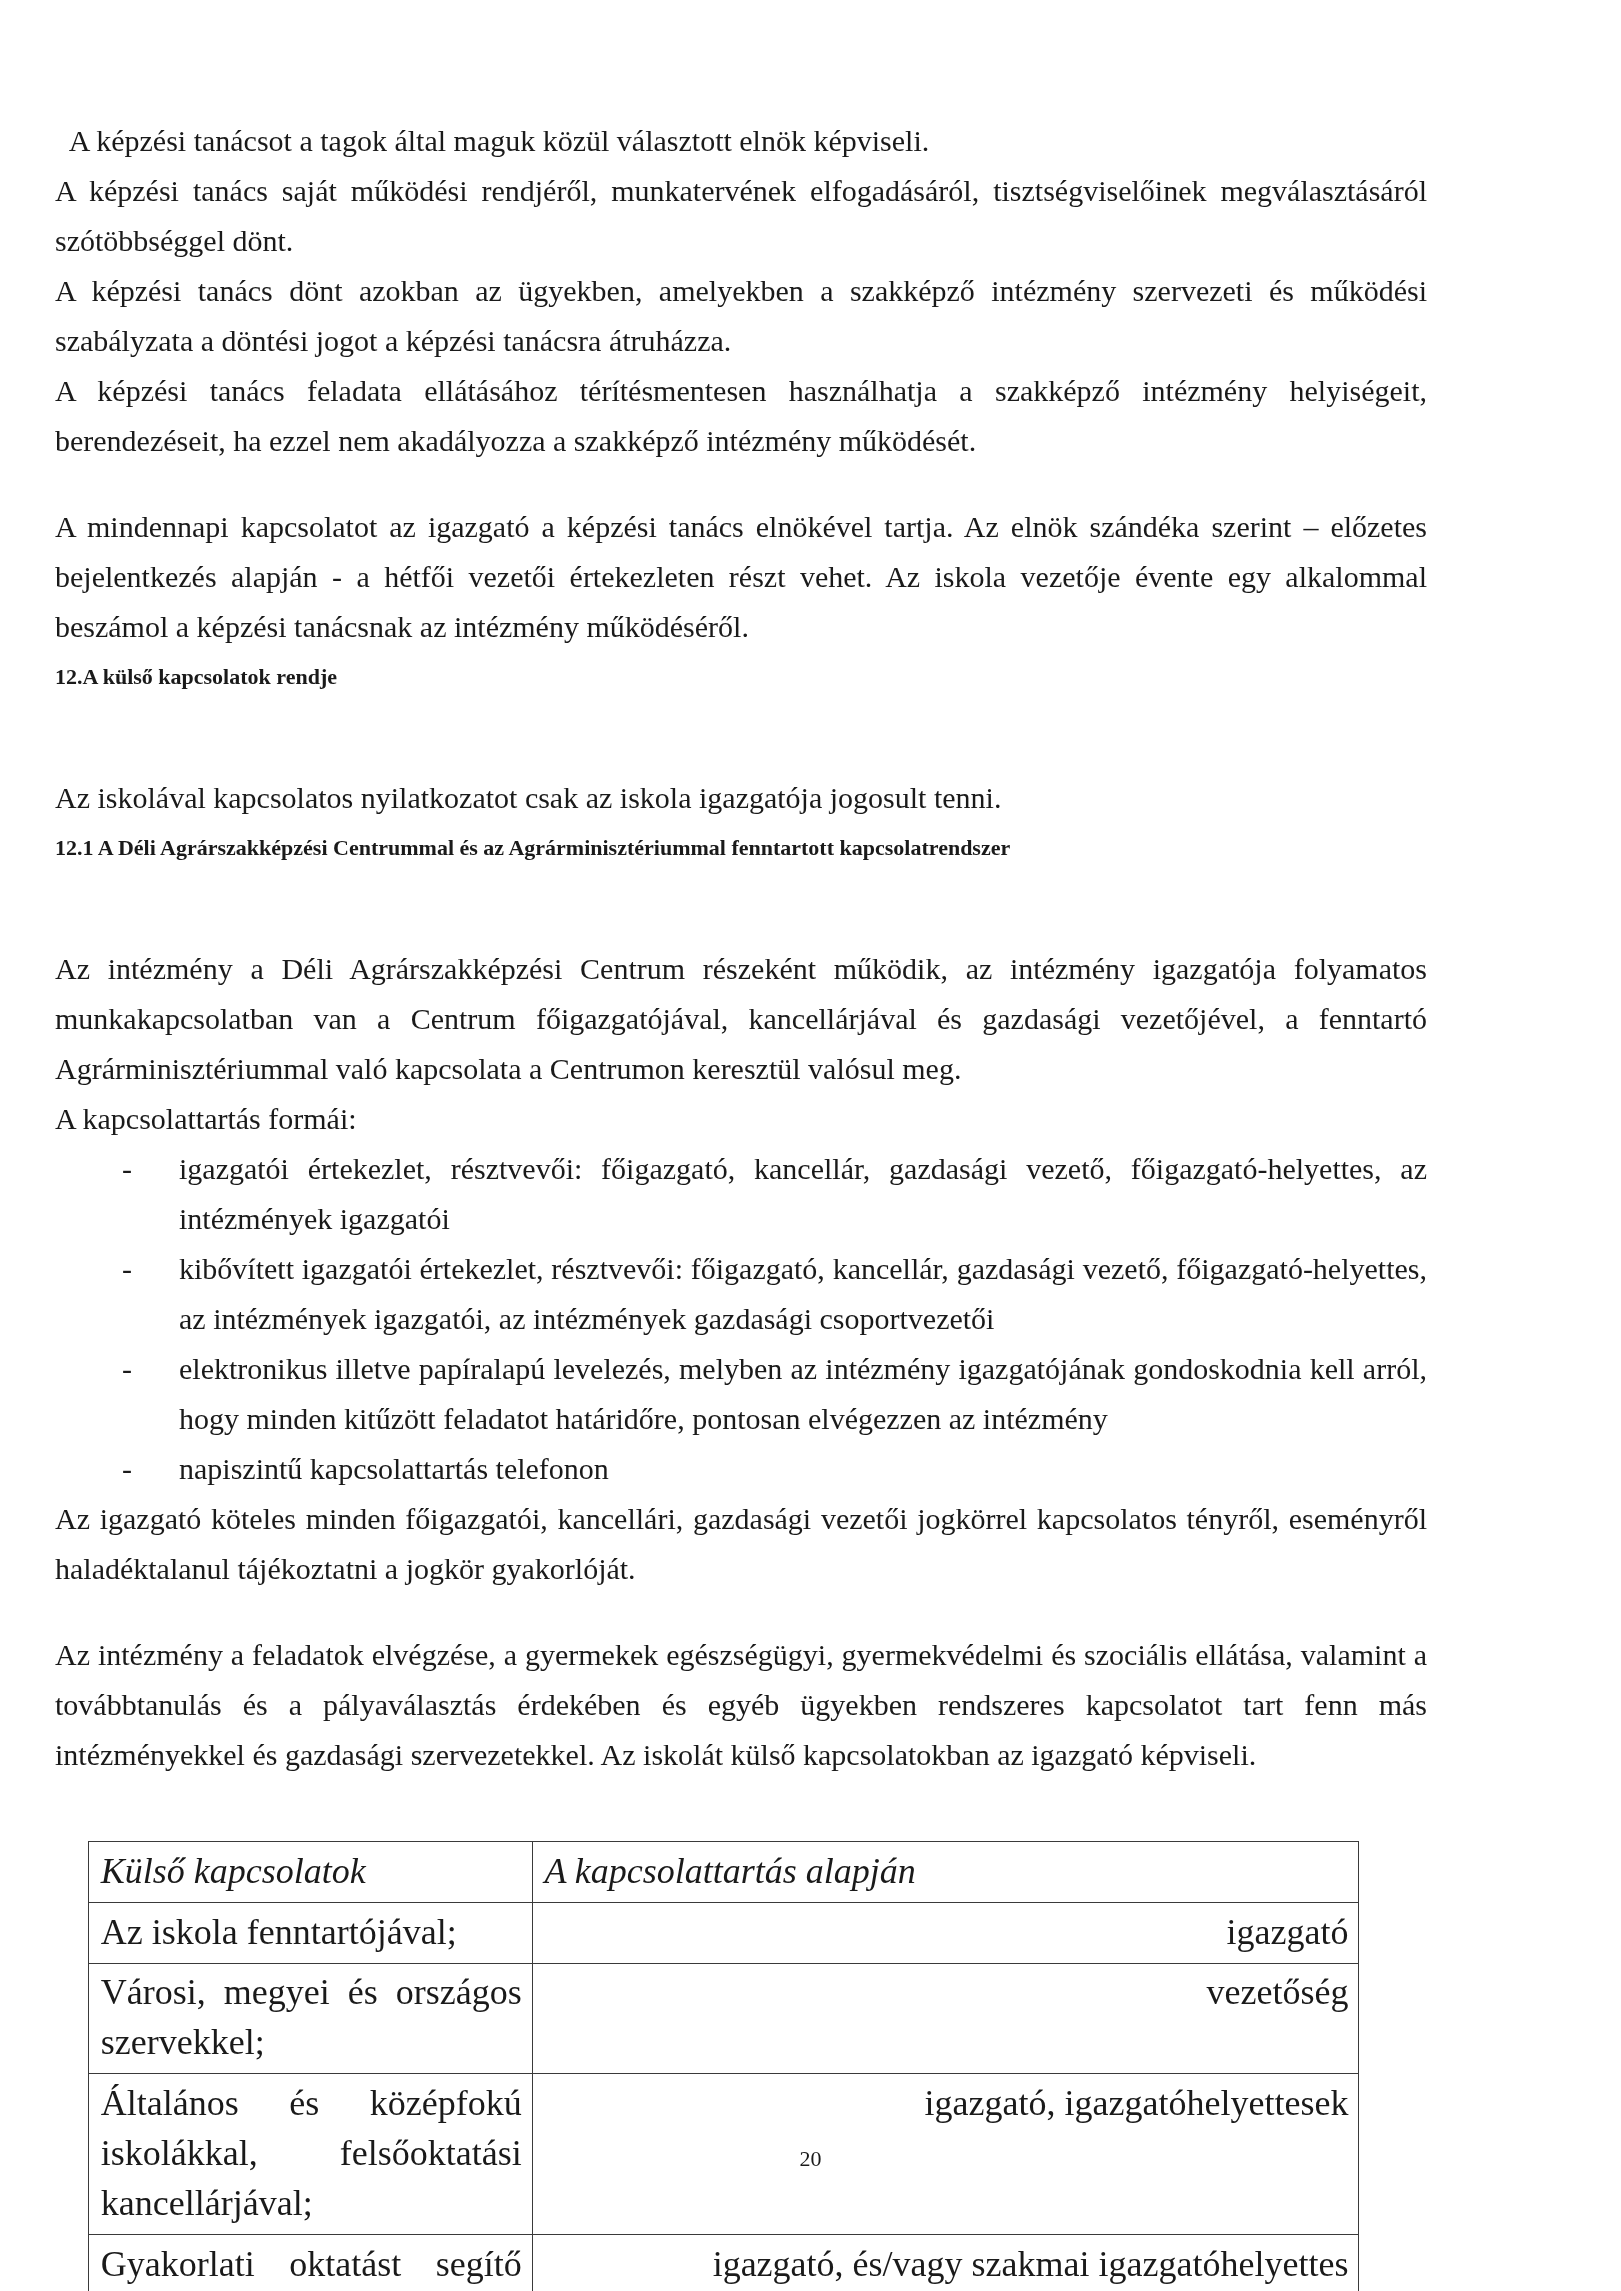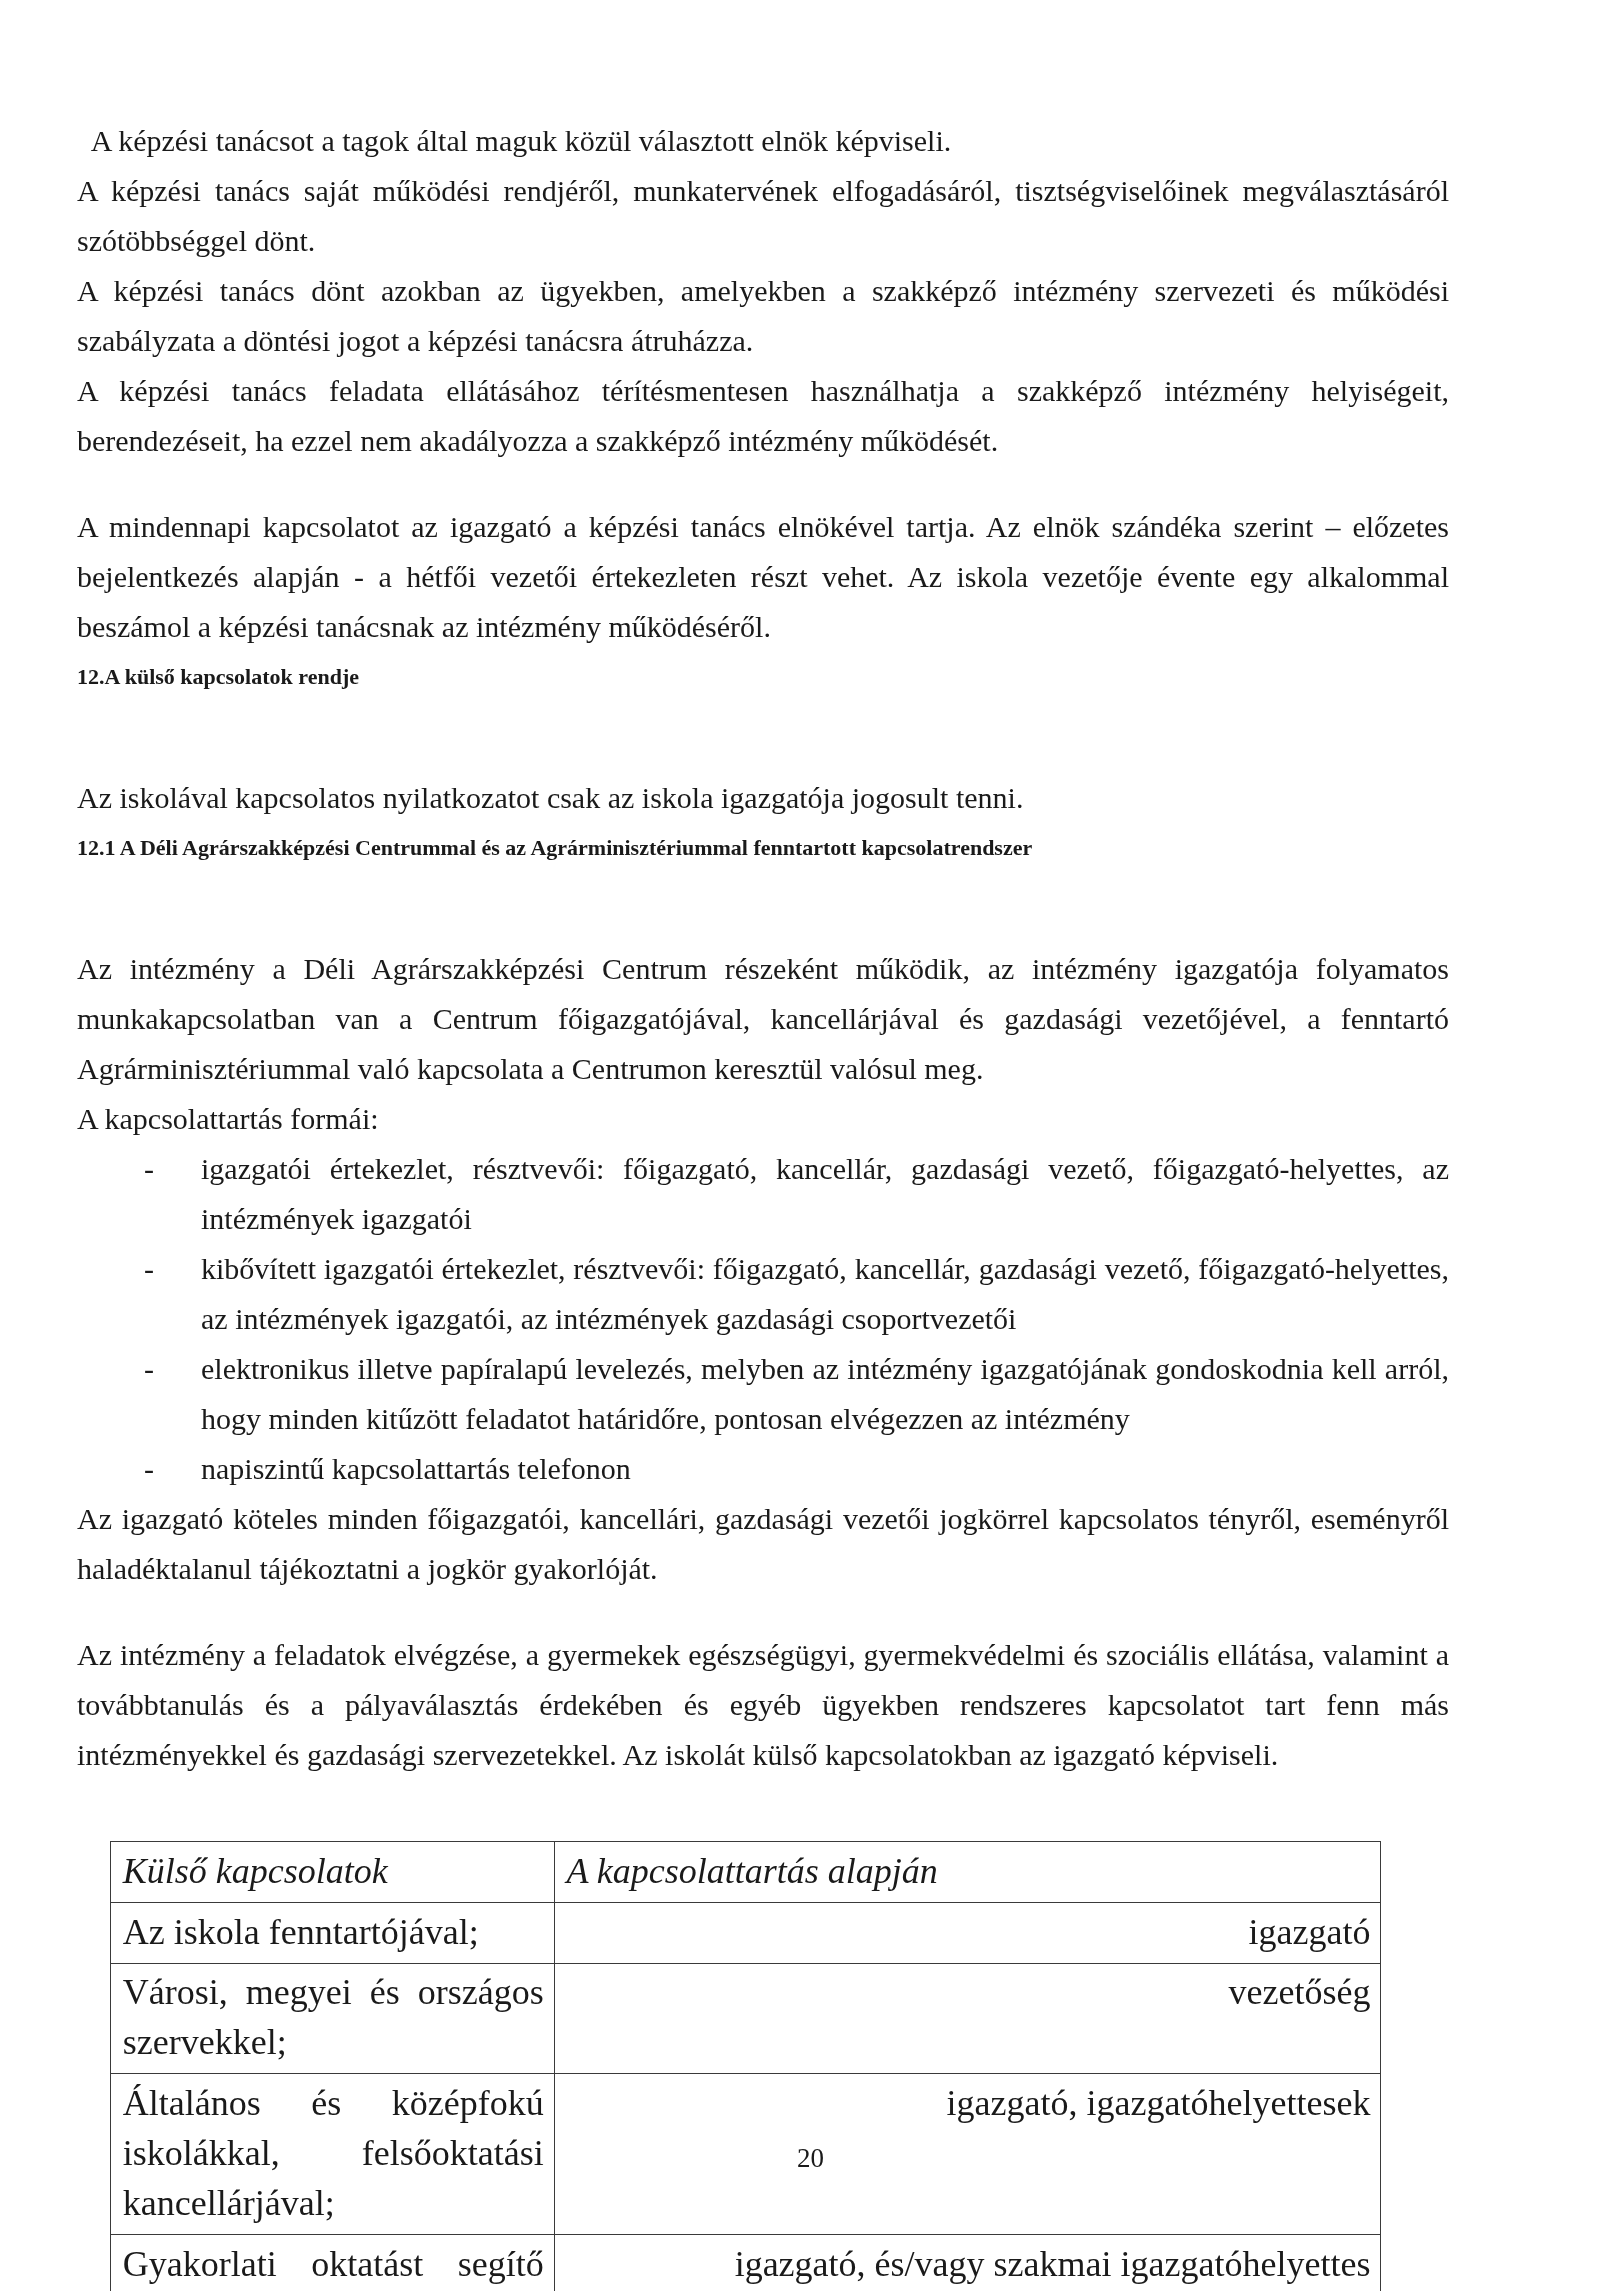--- a/index.html
+++ b/index.html
@@ -10,21 +10,21 @@
   body {
     font-family: "Liberation Serif", "DejaVu Serif", serif;
     color: #1a1a1a;
   }
   .page {
     position: relative;
     width: 1621px;
     height: 2292px;
     background: #ffffff;
     box-sizing: border-box;
-    padding: 116px 118px 59px 77px;
+    padding: 116px 118px 59px 55px;
     overflow: hidden;
   }
   .content {
     width: 1372px;
   }
   p, .para {
     margin: 0;
     font-size: 30px;
     line-height: 50px;
     text-align: justify;
@@ -96,21 +96,21 @@
   table.rel-table td.hdr {
     font-style: italic;
     text-align: left;
   }
   .pagenum {
     position: absolute;
     left: 0;
     right: 0;
     top: 2139px;
     text-align: center;
-    font-size: 27px;
+    font-size: 22px;
     line-height: 39px;
   }
 </style>
 </head>
 <body>
 
 <div class="page">
   <div class="content">
 
     <p class="para indent-first">A képzési tanácsot a tagok által maguk közül választott elnök képviseli.</p>

